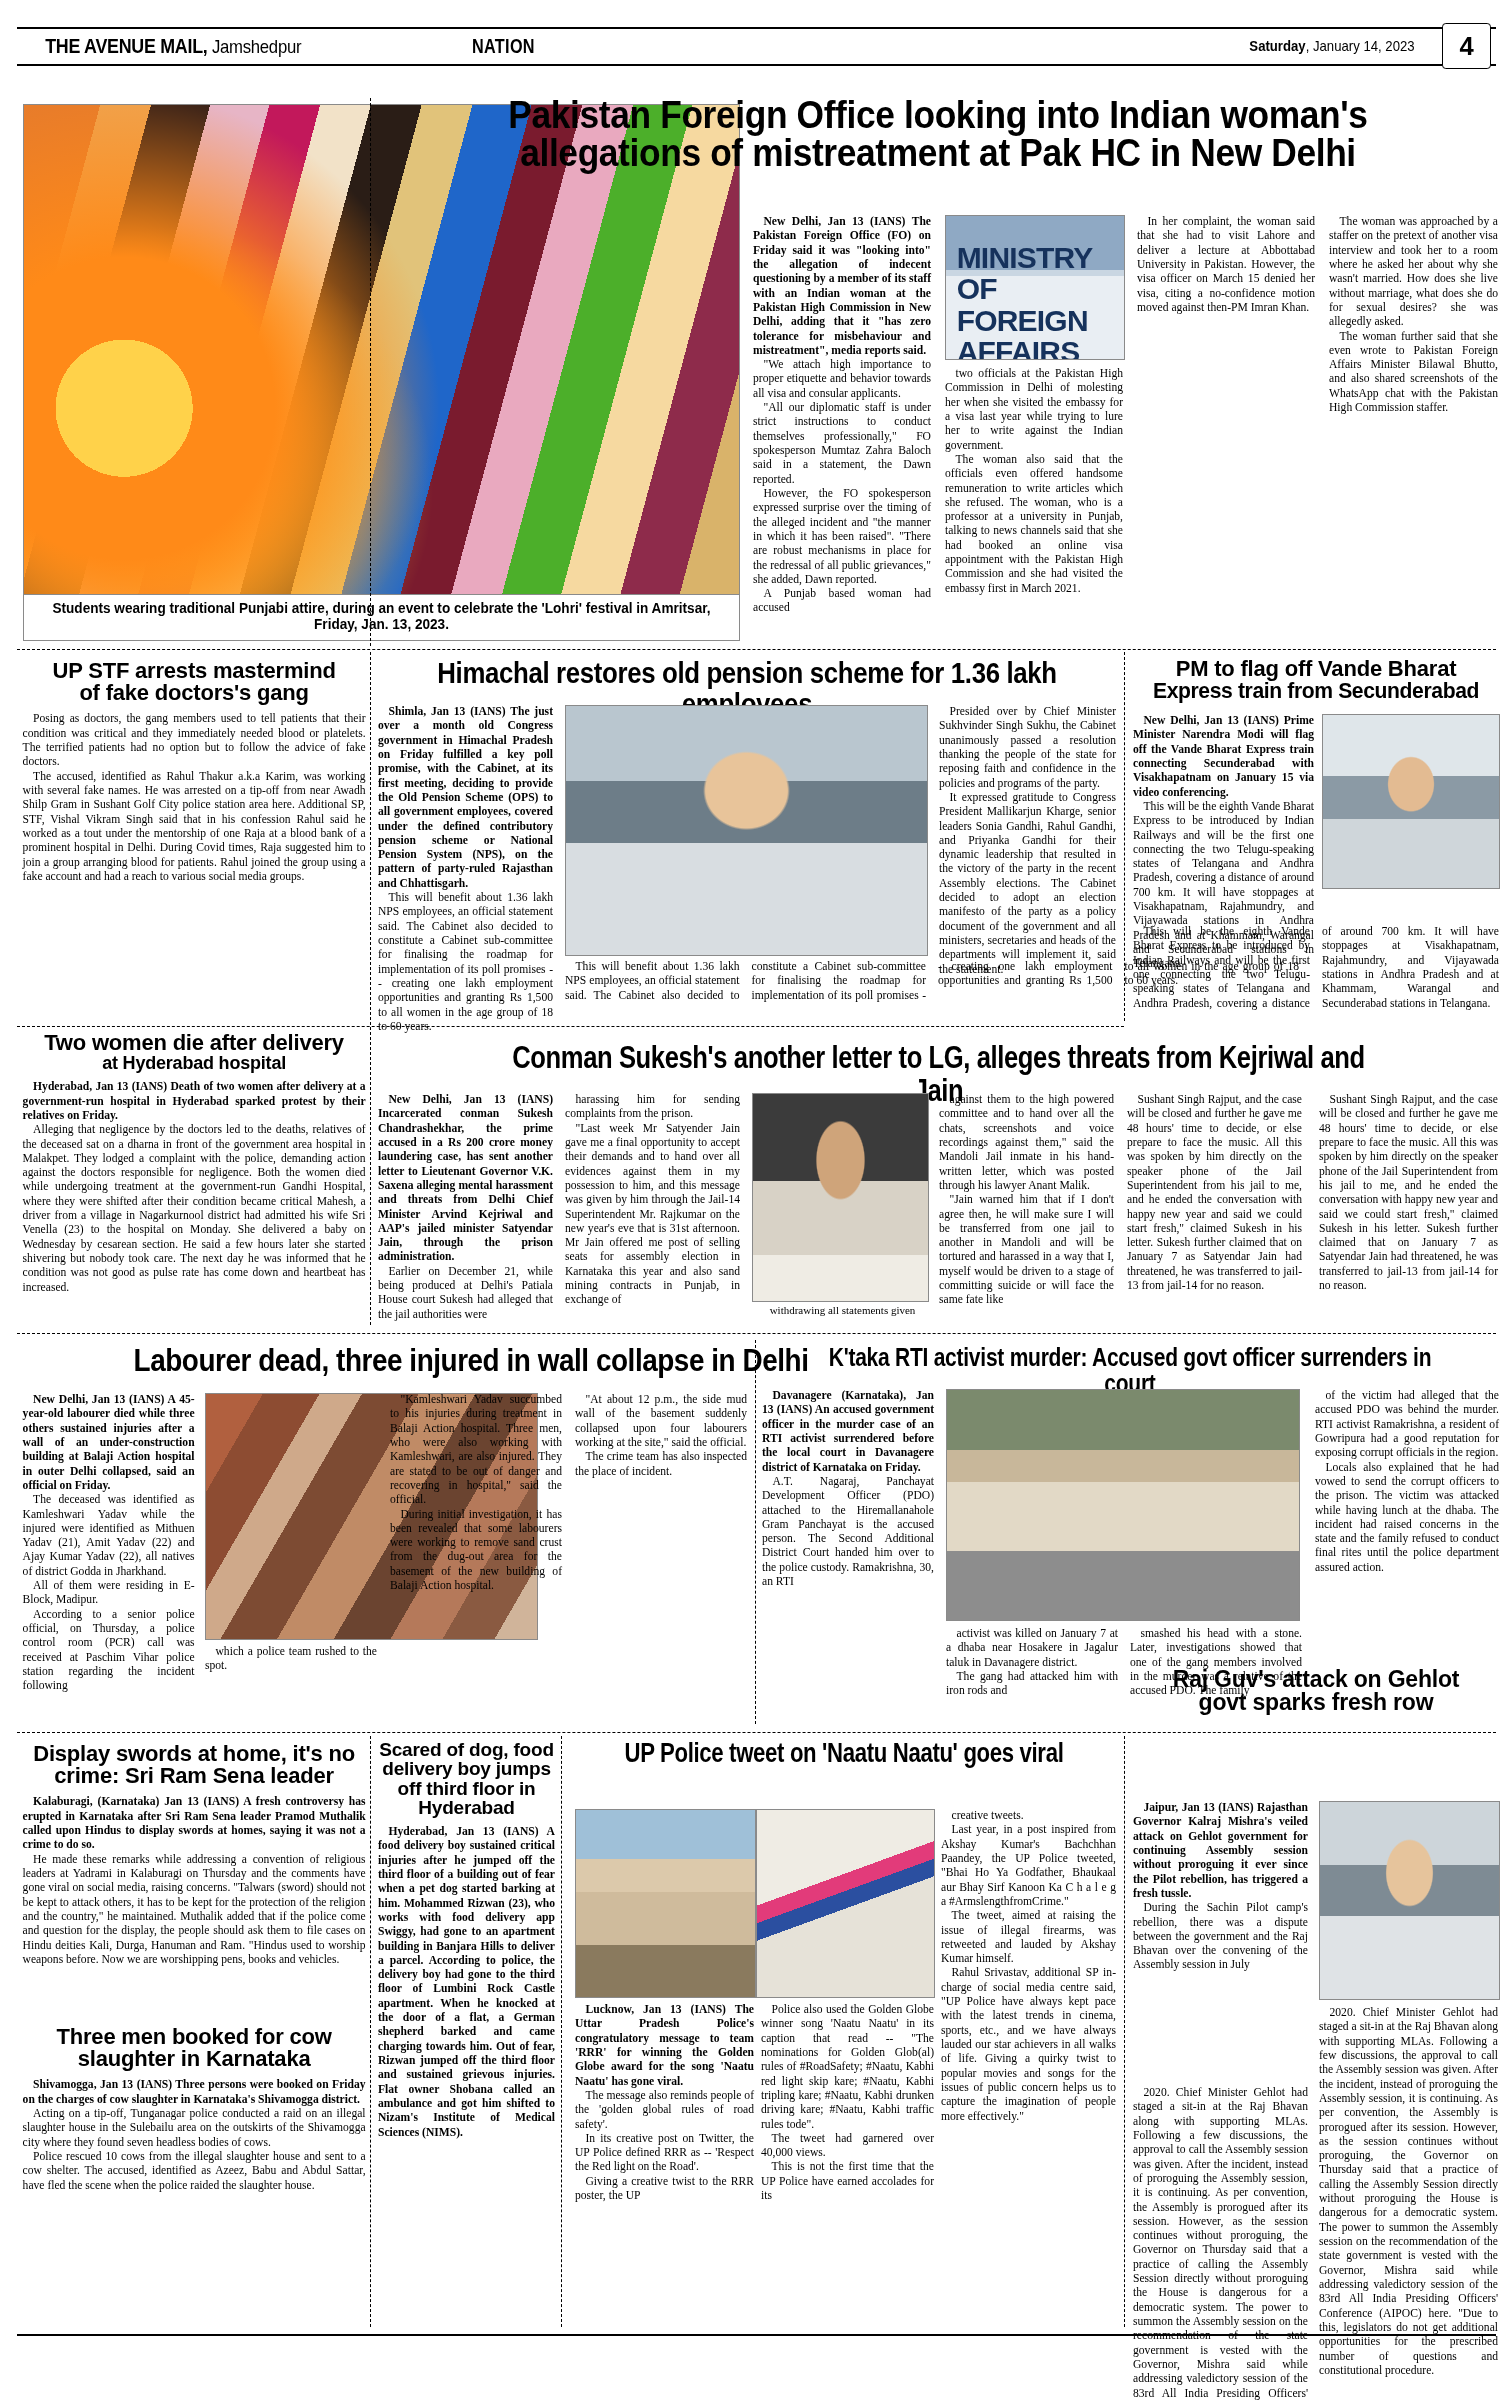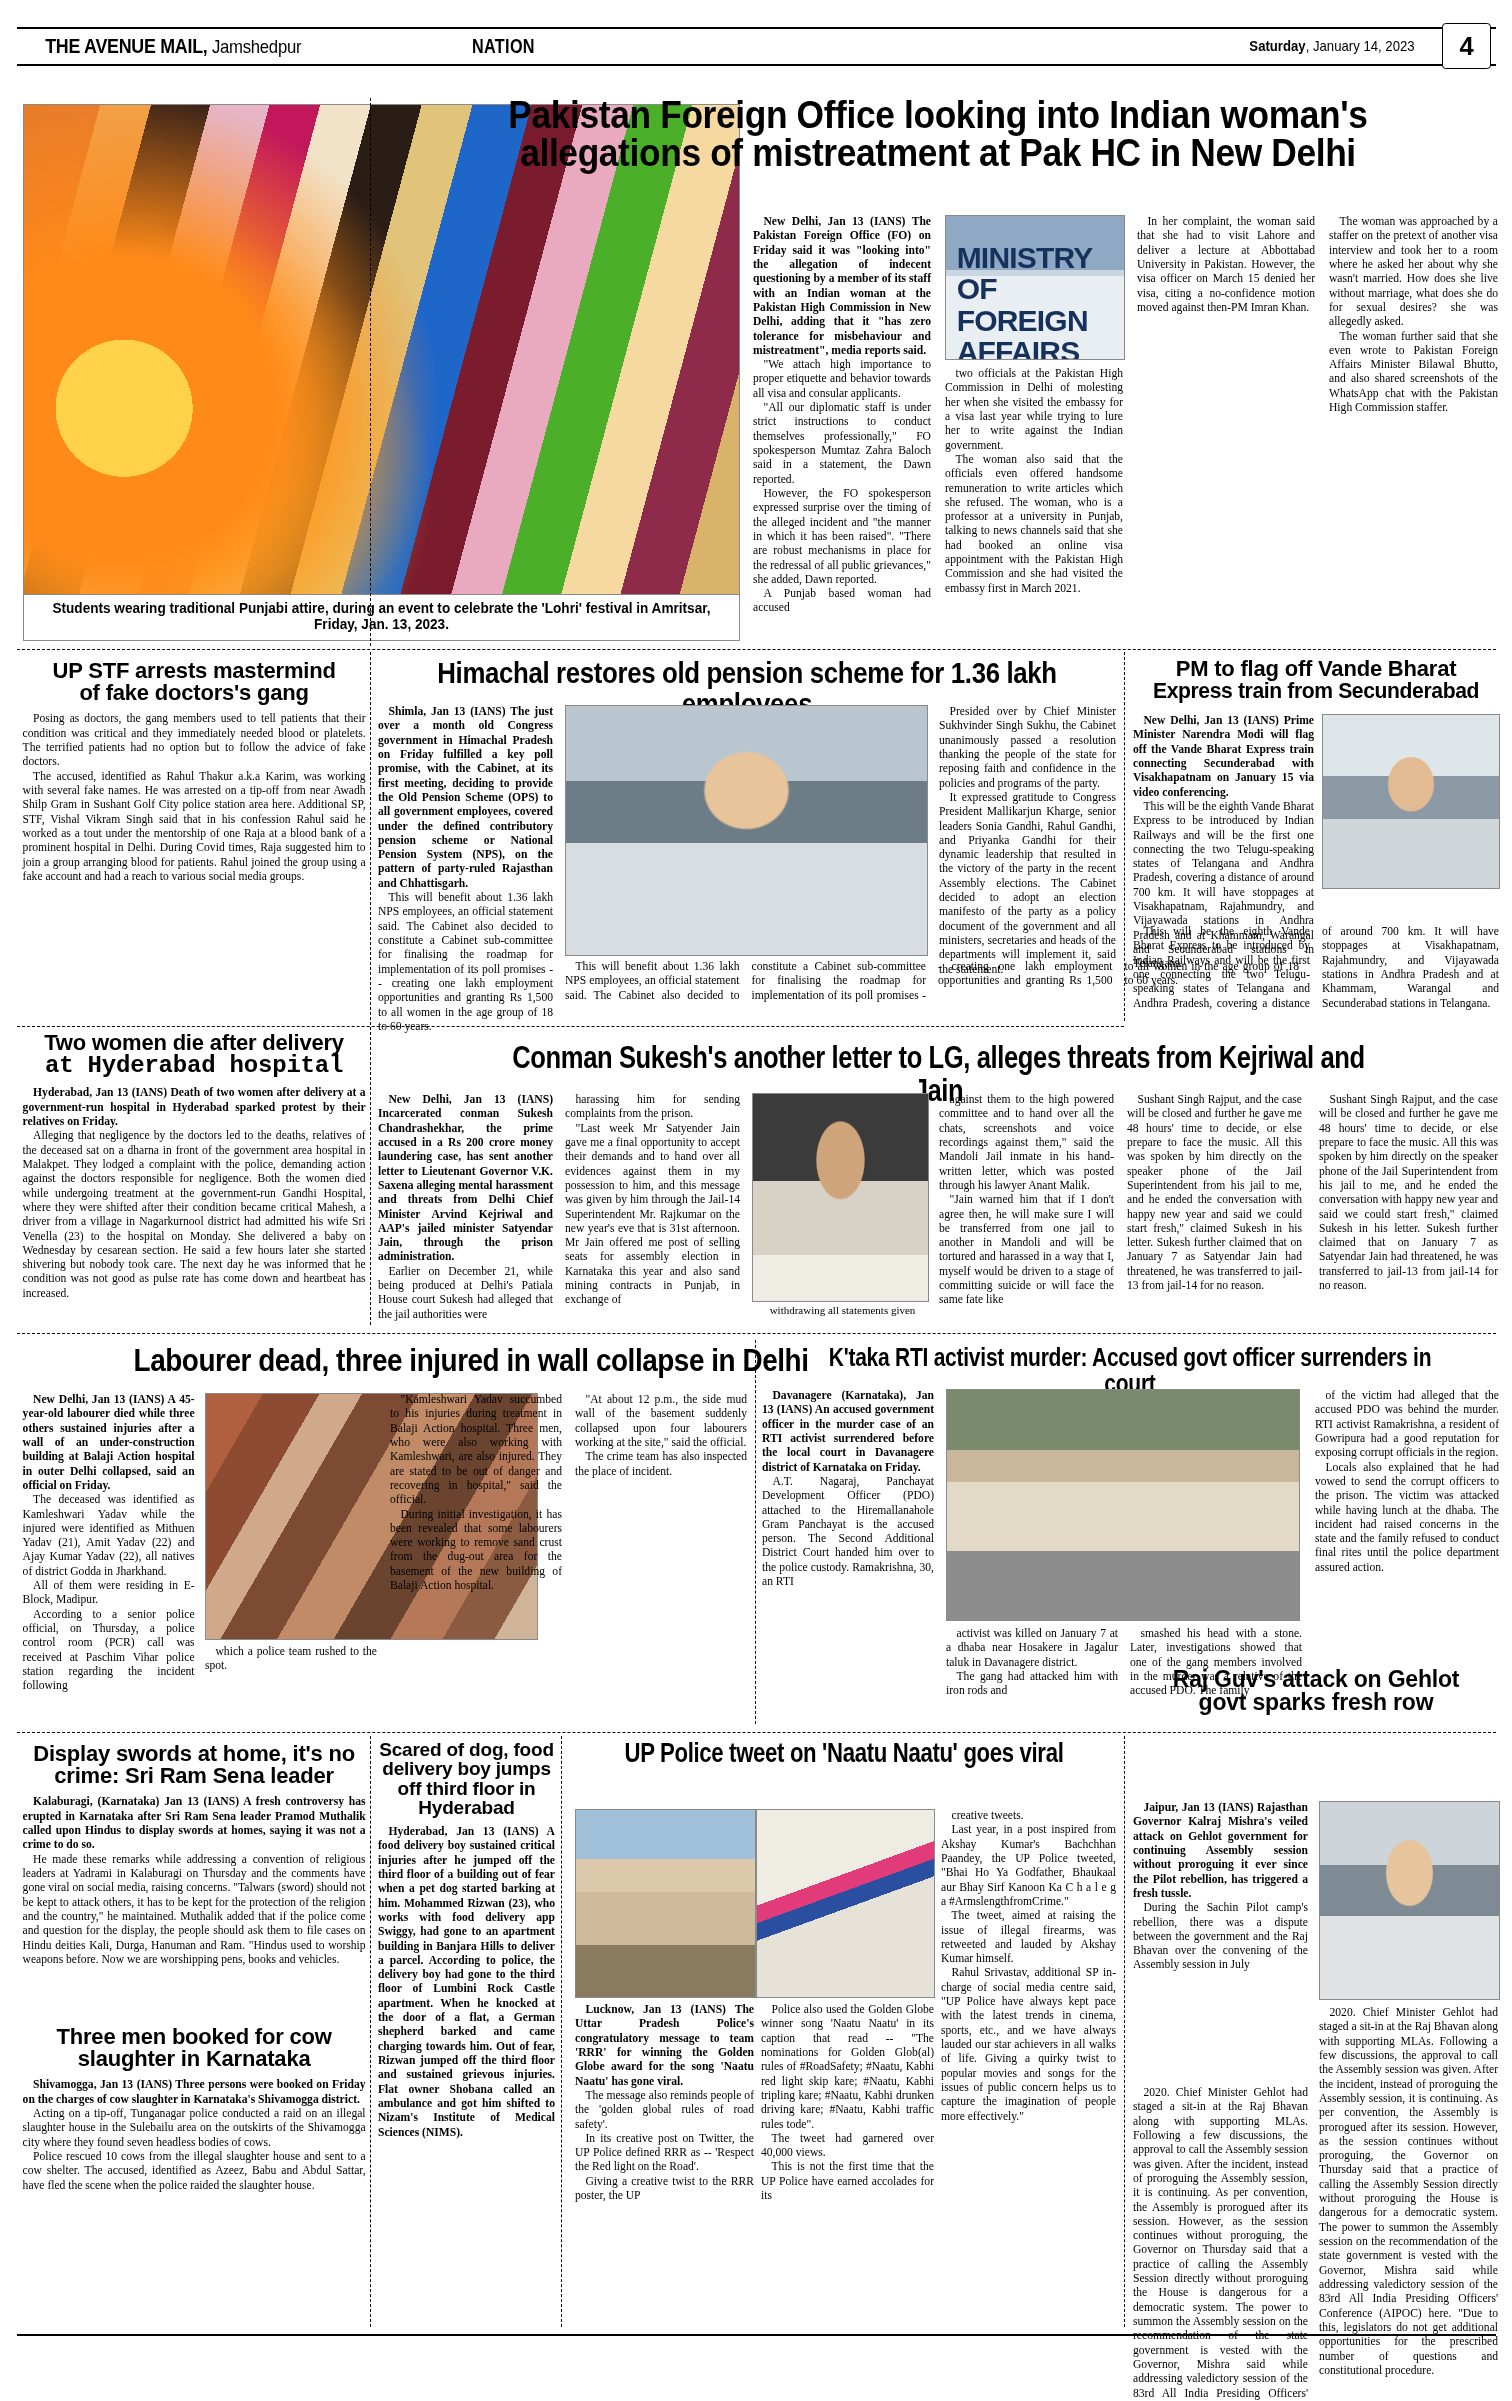--- a/index.html
+++ b/index.html
@@ -201,21 +201,21 @@
     <div class="hl" style="font-size:22px;letter-spacing:-0.2px;">UP STF arrests mastermind</div>
     <div class="hl" style="font-size:22px;letter-spacing:-0.2px;">of fake doctors's gang</div>
     <div class="body-col" style="margin-top:7.5px;">
       <p>Posing as doctors, the gang members used to tell patients that their condition was critical and they immediately needed blood or platelets. The terrified patients had no option but to follow the advice of fake doctors.</p>
       <p>The accused, identified as Rahul Thakur a.k.a Karim, was working with several fake names. He was arrested on a tip-off from near Awadh Shilp Gram in Sushant Golf City police station area here. Additional SP, STF, Vishal Vikram Singh said that in his confession Rahul said he worked as a tout under the mentorship of one Raja at a blood bank of a prominent hospital in Delhi. During Covid times, Raja suggested him to join a group arranging blood for patients. Rahul joined the group using a fake account and had a reach to various social media groups.</p>
     </div>
   </div>
 
   <div class="box" style="left:22.6px;top:1032px;width:343px;">
     <div class="hl" style="font-size:22px;letter-spacing:-0.2px;">Two women die after delivery</div>
-    <div class="hl" style="font-size:24px;letter-spacing:-0.2px;font-family:Liberation Mono, monospace;">at Hyderabad hospital</div>
+    <div class="hl" style="font-size:18px;letter-spacing:-0.2px;">at Hyderabad hospital</div>
     <div class="body-col" style="margin-top:7.5px;">
       <p class="first"><span class="dl">Hyderabad, Jan 13 (IANS) Death of two women after delivery at a government-run hospital in Hyderabad sparked protest by their relatives on Friday.</span></p>
       <p>Alleging that negligence by the doctors led to the deaths, relatives of the deceased sat on a dharna in front of the government area hospital in Malakpet. They lodged a complaint with the police, demanding action against the doctors responsible for negligence. Both the women died while undergoing treatment at the government-run Gandhi Hospital, where they were shifted after their condition became critical Mahesh, a driver from a village in Nagarkurnool district had admitted his wife Sri Venella (23) to the hospital on Monday. She delivered a baby on Wednesday by cesarean section. He said a few hours later she started shivering but nobody took care. The next day he was informed that he condition was not good as pulse rate has come down and heartbeat has increased.</p>
     </div>
   </div>
 
   <div class="vdash" style="left:370px;top:652px;height:673px;"></div>
 
   <div class="box" style="left:378px;top:658px;width:738px;">
     <div class="hl" style="font-size:30px;letter-spacing:-0.4px;transform:scaleX(.86);transform-origin:center top;">Himachal restores old pension scheme for 1.36 lakh employees</div>

